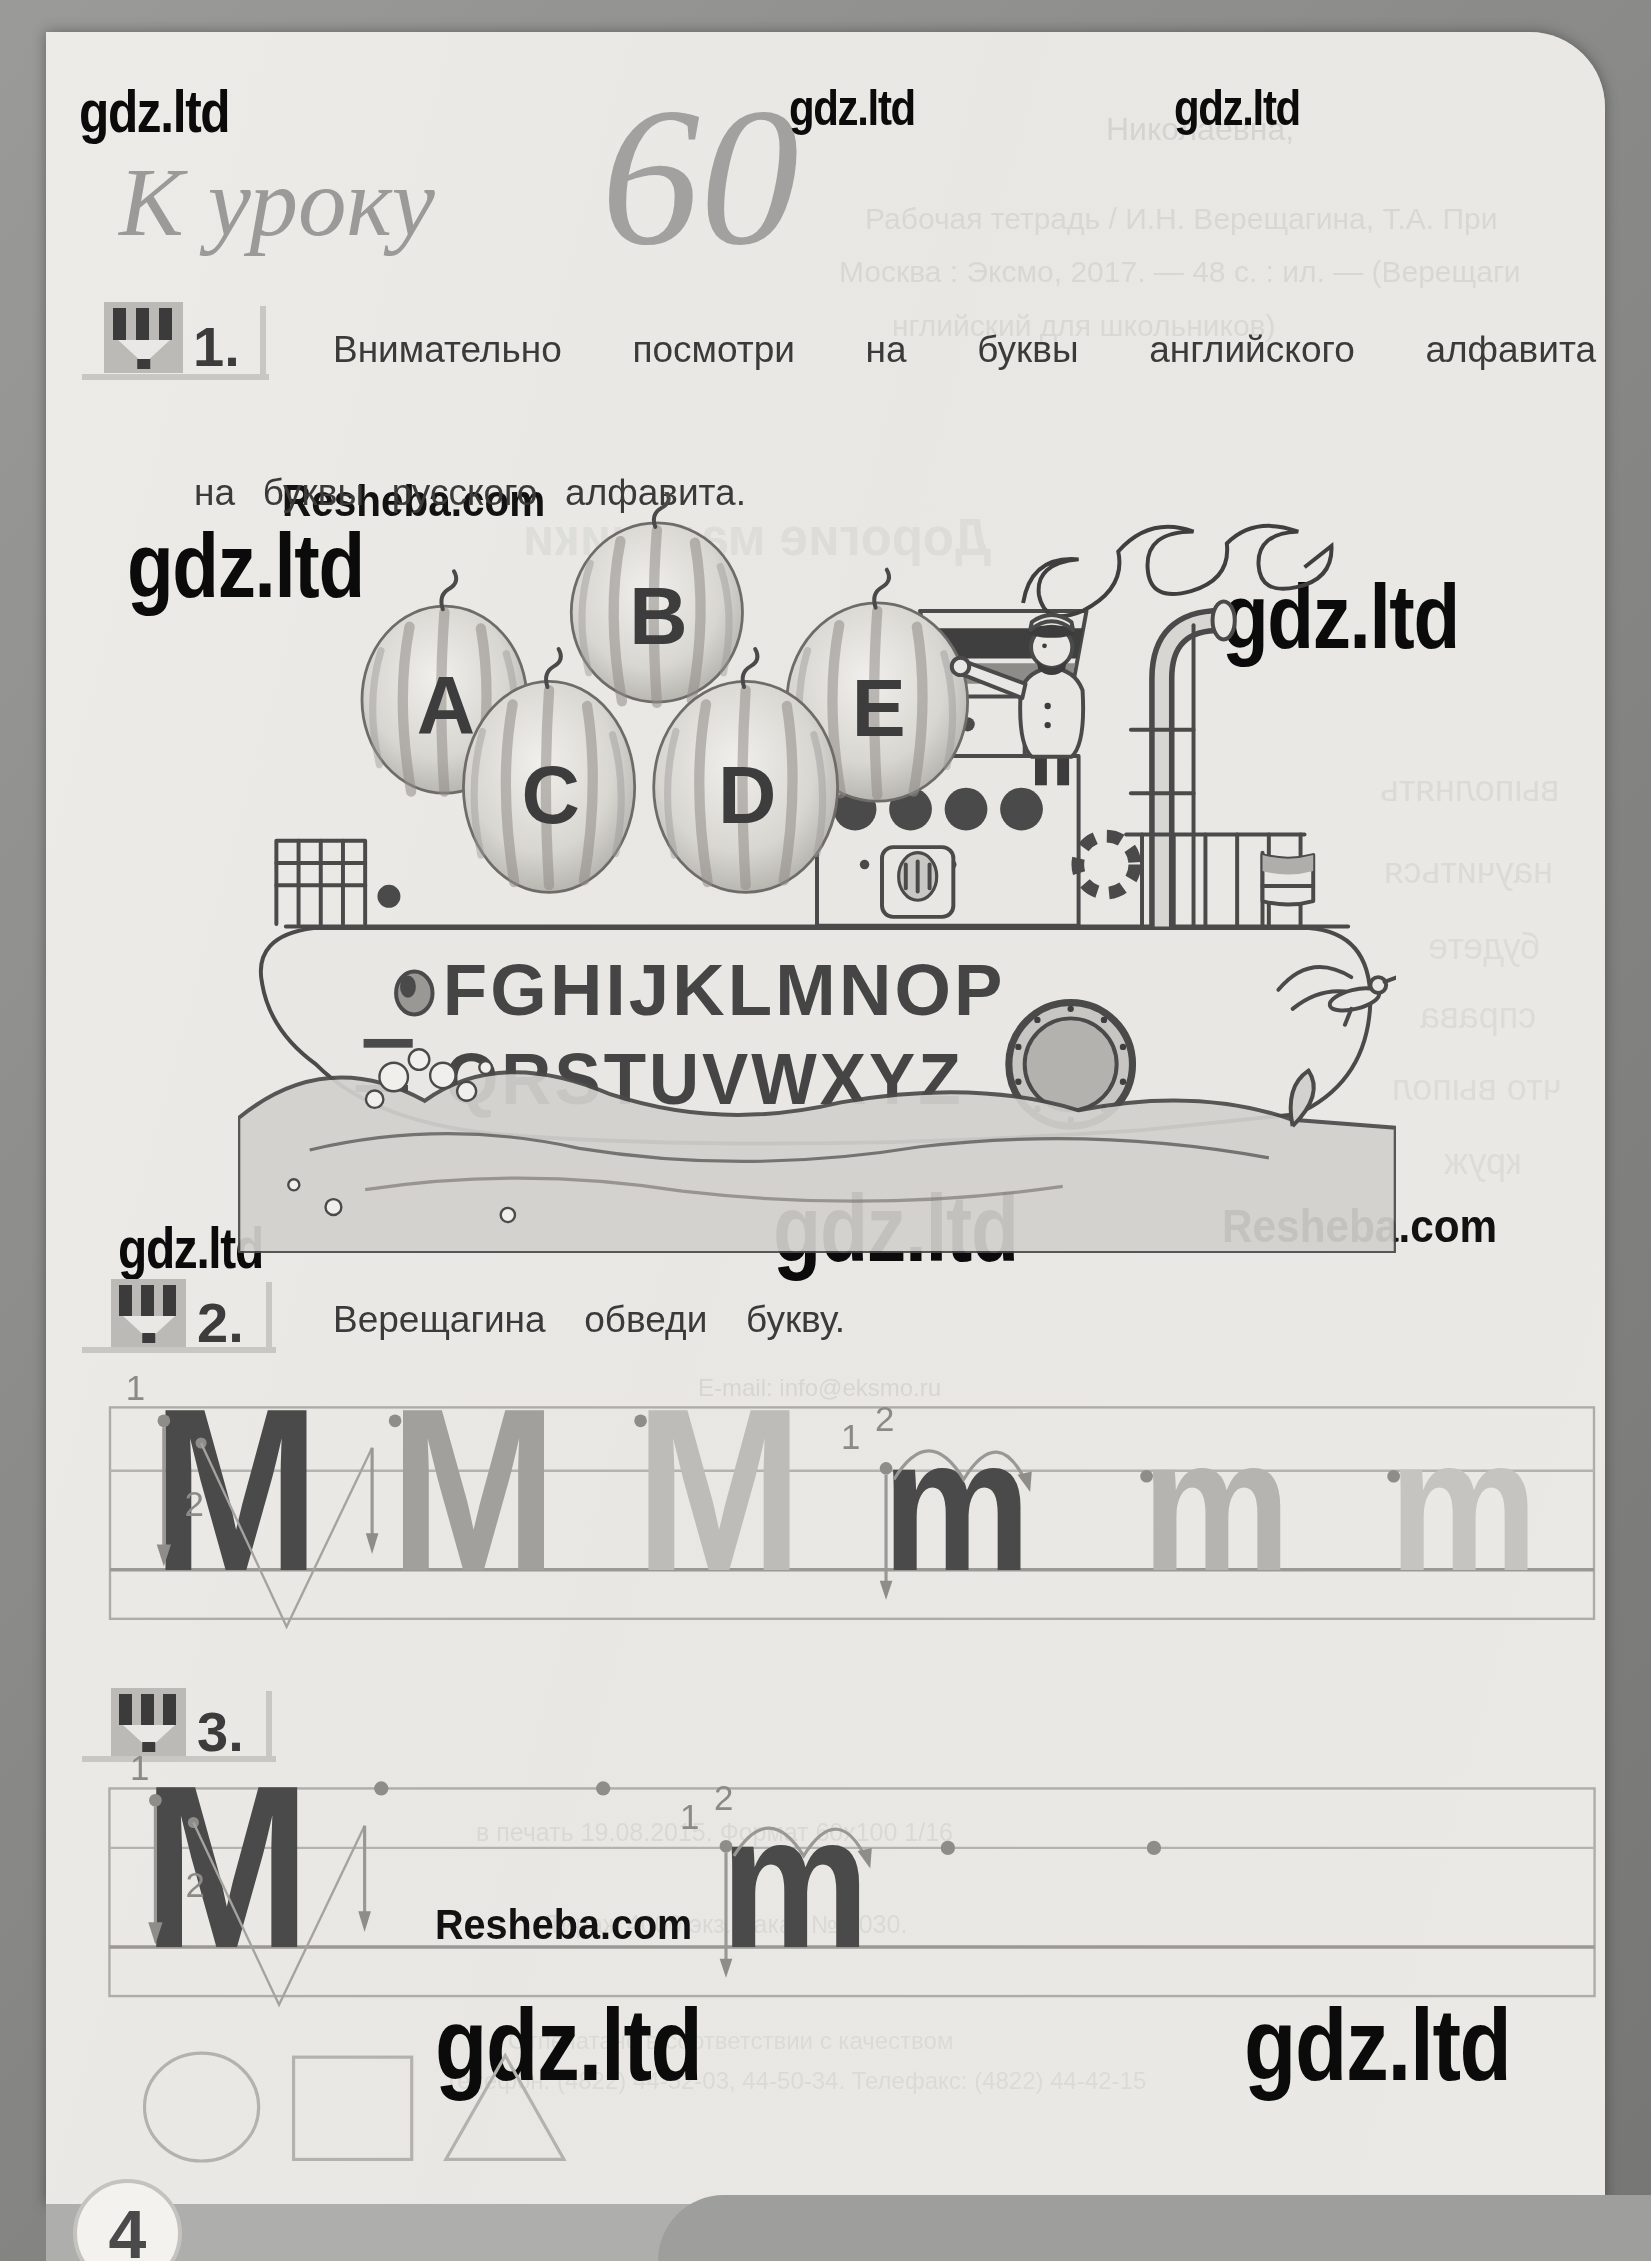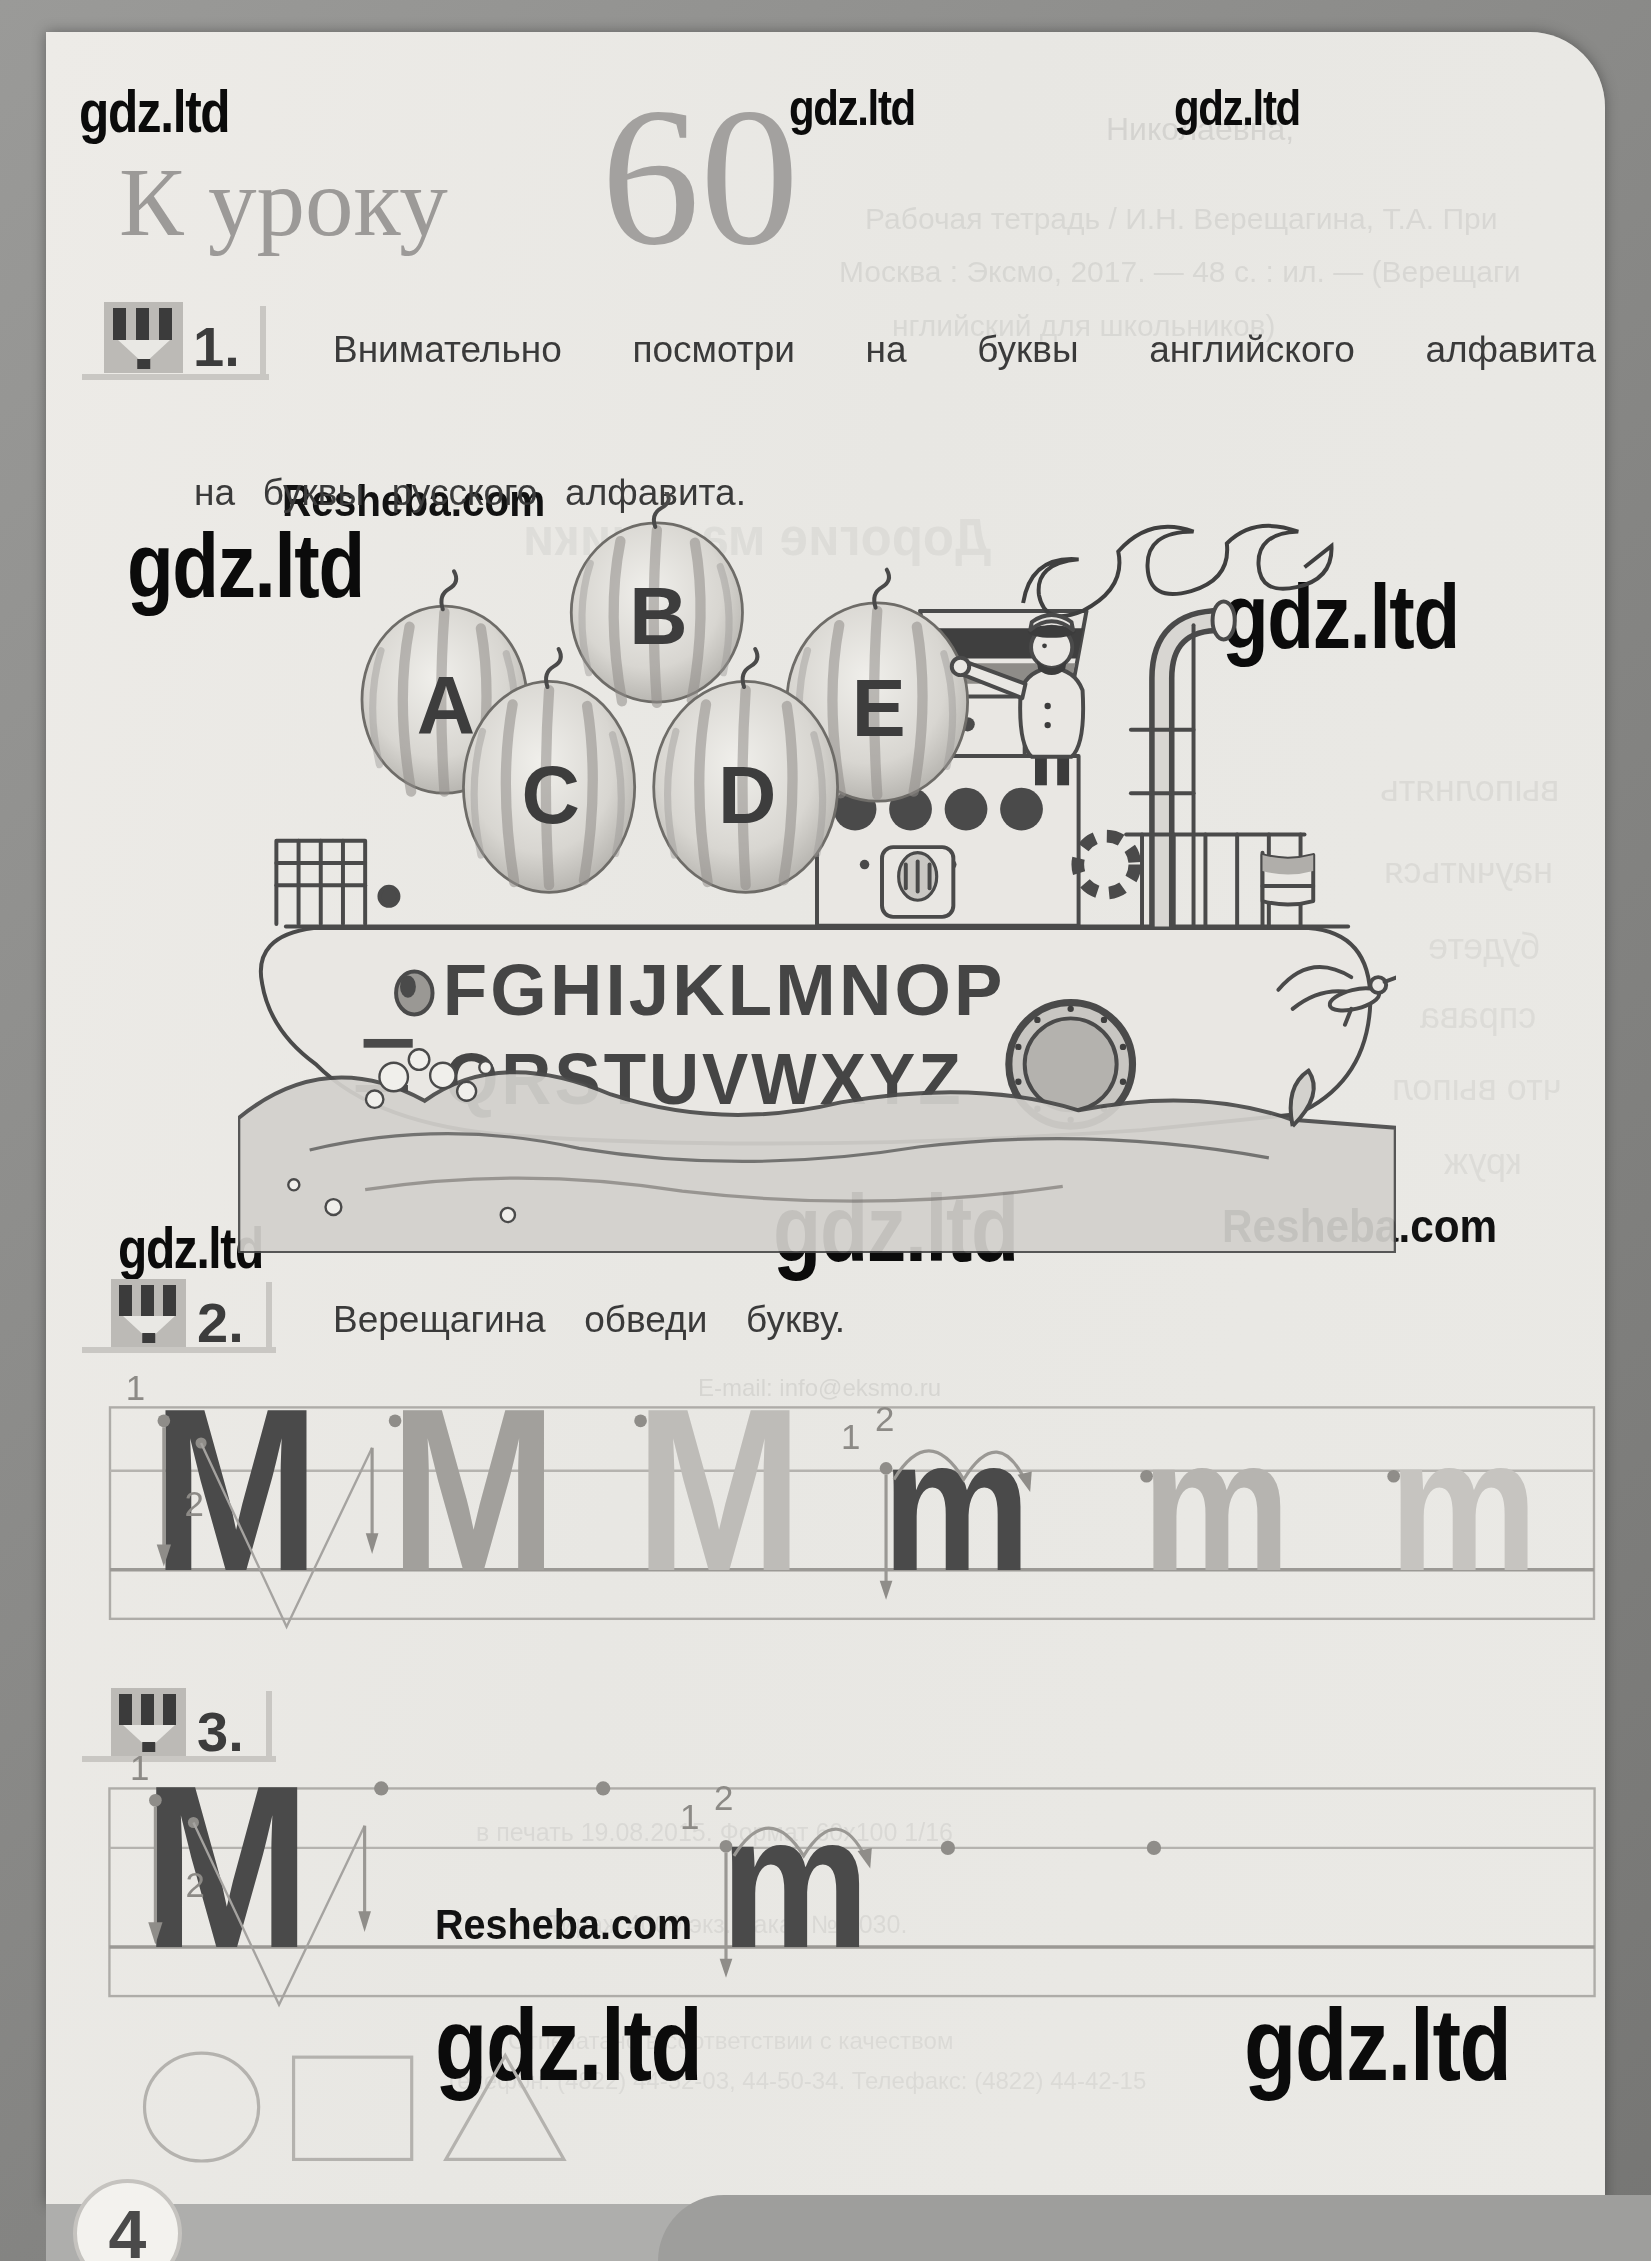--- a/index.html
+++ b/index.html
@@ -6,21 +6,21 @@
   .stage{position:relative;width:1651px;height:2261px;overflow:hidden;
          background:linear-gradient(135deg,#9a9a98 0%,#858583 55%,#767674 100%);
          font-family:"Liberation Sans",sans-serif;}
   .paper{position:absolute;left:46px;top:32px;width:1559px;height:2172px;
          background:linear-gradient(105deg,#edebe7 0%,#e8e7e3 45%,#eae9e5 100%);
          border-top-right-radius:75px;box-shadow:0 0 14.3px rgba(0,0,0,.35);}
   .wm-gdz{position:absolute;font-weight:700;color:#0b0b0b;letter-spacing:-1.6px;
           transform:scaleX(.84);transform-origin:left top;white-space:nowrap;}
   .wm-resheba{position:absolute;font-weight:700;color:#121212;white-space:nowrap;
           transform:scaleX(.92);transform-origin:left top;}
-  .hdr-script{position:absolute;font-family:"Liberation Serif",serif;
+  .hdr-script{position:absolute;font-family:"Liberation Serif",serif;font-style:italic;
           color:#9c9a98;white-space:nowrap;}
   .task-num{position:absolute;font-weight:700;color:#3c3c3c;white-space:nowrap;}
   .task-line{position:absolute;color:#3a3a3a;font-size:37px;white-space:nowrap;}
   .just{white-space:normal;text-align:justify;text-align-last:justify;}
   .bracket{position:absolute;background:#c9c7c3;}
   .task-icon{position:absolute;background:#bcbab6;}
   .task-icon .bar{position:absolute;top:9%;width:17%;height:45%;background:#3b3b3b;}
   .task-icon .cone{position:absolute;left:50%;top:54%;transform:translateX(-50%);
       width:0;height:0;border-left:26px solid transparent;border-right:26px solid transparent;
       border-top:24px solid #e9e8e4;}

